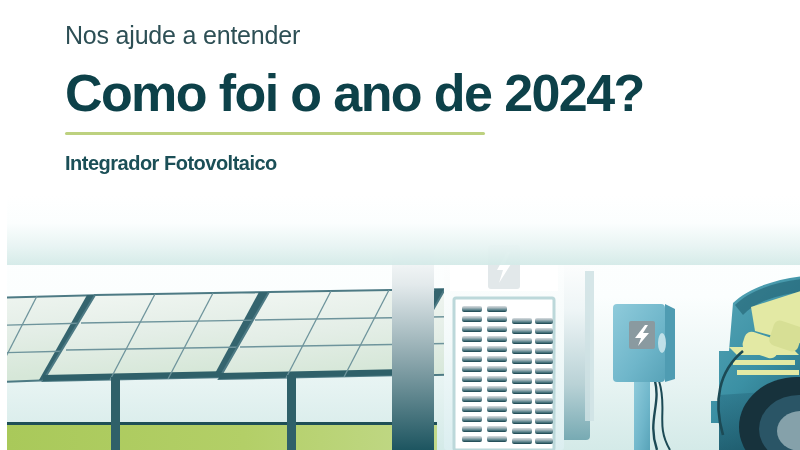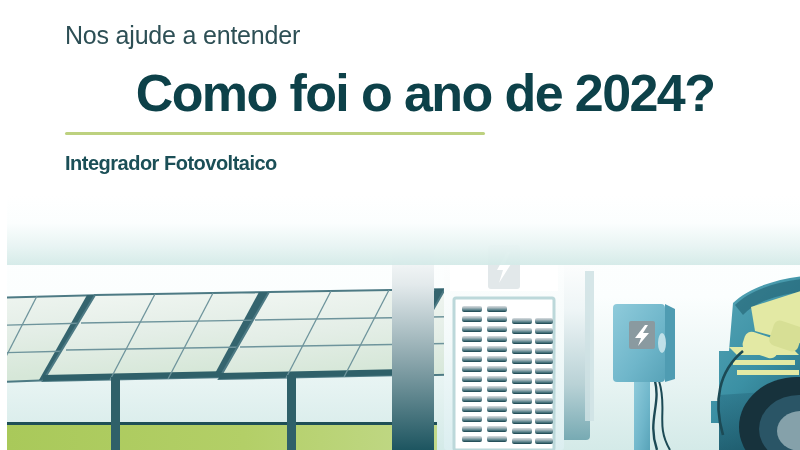--- a/index.html
+++ b/index.html
@@ -68,21 +68,21 @@
   }
   #illustration svg { display:block; width:800px; height:255px; }
 </style>
 </head>
 <body>
 
 <div id="hero" style="background: rgb(255, 255, 255);">
 
   <div id="header-block">
     <div id="eyebrow" style="color: rgb(45, 79, 85);">Nos ajude a entender</div>
-    <h1 id="headline" style="color: rgb(13, 65, 73); text-align: center;">Como foi o ano de 2024?</h1>
+    <h1 id="headline" style="color: rgb(13, 65, 73);">Como foi o ano de 2024?</h1>
     <div id="rule" style="background: rgb(189, 209, 127);"></div>
     <div id="subtitle" style="color: rgb(27, 79, 87);">Integrador Fotovoltaico</div>
   </div>
 
   <div id="illustration">
     <svg viewBox="0 0 800 255" xmlns="http://www.w3.org/2000/svg">
       <defs>
         <linearGradient id="skyGrad" x1="0" y1="0" x2="0" y2="1">
           <stop offset="0%" stop-color="#ffffff"></stop>
           <stop offset="40%" stop-color="#fbfefe"></stop>

